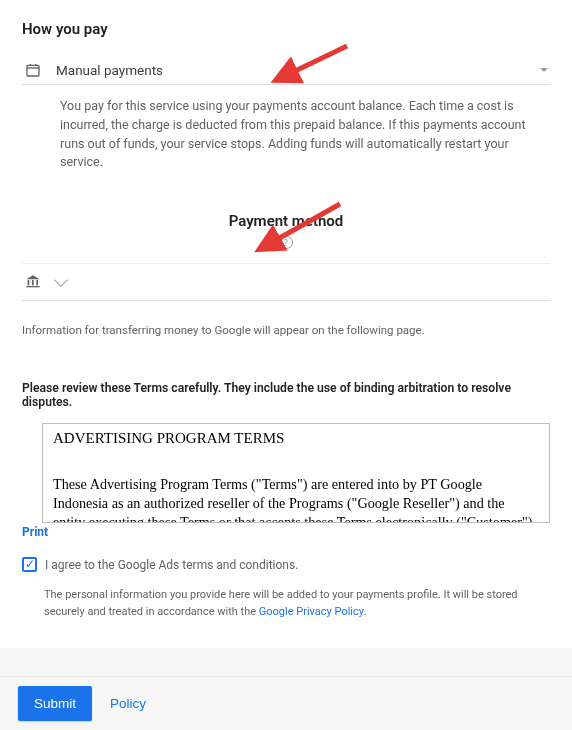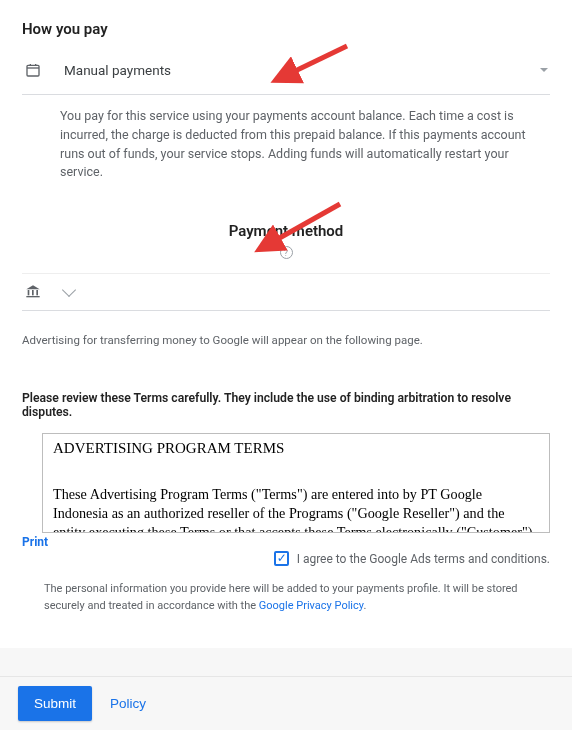--- a/index.html
+++ b/index.html
@@ -23,23 +23,23 @@
   }
   .section-title {
     font-size: 15px;
     font-weight: 600;
     color: #222;
     margin-bottom: 18px;
   }
   .selector-row {
     display: flex;
     align-items: center;
-    gap: 22px;
+    gap: 14px;
     border-bottom: 1px solid #dadce0;
-    padding: 6px 2px 16px 2px;
+    padding: 6px 2px 6px 2px;
   }
   .selector-row .value {
     flex: 1;
     font-size: 13.5px;
     color: #3c4043;
   }
   .description {
     font-size: 12.5px;
     color: #5f6368;
     line-height: 1.5;
@@ -92,22 +92,21 @@
     font-size: 12px;
     margin-top: 2px;
     display: inline-block;
     cursor: pointer;
     font-weight: bold;
   }
   .agree-row {
     display: flex;
     align-items: center;
     gap: 8px;
-    margin-top: 2px;
-    justify-content: flex-end;
+    margin-top: 18px;
   }
   .checkbox {
     width: 15px; height: 15px;
     border: 2px solid #1a73e8;
     border-radius: 2px;
     position: relative;
     cursor: pointer;
   }
   .checkbox::after {
     content: "✓";
@@ -228,21 +227,21 @@
           <path d="M12 2 L22 8 L2 8 Z"></path>
           <rect x="4" y="9" width="2.5" height="8"></rect>
           <rect x="10.5" y="9" width="2.5" height="8"></rect>
           <rect x="17" y="9" width="2.5" height="8"></rect>
           <rect x="2" y="18" width="20" height="2"></rect>
         </svg>
     </span>
     <span class="chevron-down2"></span>
   </div>
 
-  <div class="transfer-note">Advertising for transferring money to Google will appear on the following page.</div>
+  <div class="transfer-note">Information for transferring money to Google will appear on the following page.</div>
 
   
   <div class="terms-note">Please review these Terms carefully. They include the use of binding arbitration to resolve disputes.</div>
 
   <div class="terms-box">
     <div class="terms-heading">ADVERTISING PROGRAM TERMS</div>
     <div class="terms-body">These Advertising Program Terms ("Terms") are entered into by PT Google Indonesia as an authorized reseller of the Programs ("Google Reseller") and the entity executing these Terms or that accepts these Terms electronically ("Customer").  These Terms govern Customer's participation in Google's advertising programs and services (i) that are accessible through the</div>
   </div>
 
   <a class="print-link">Print</a>

